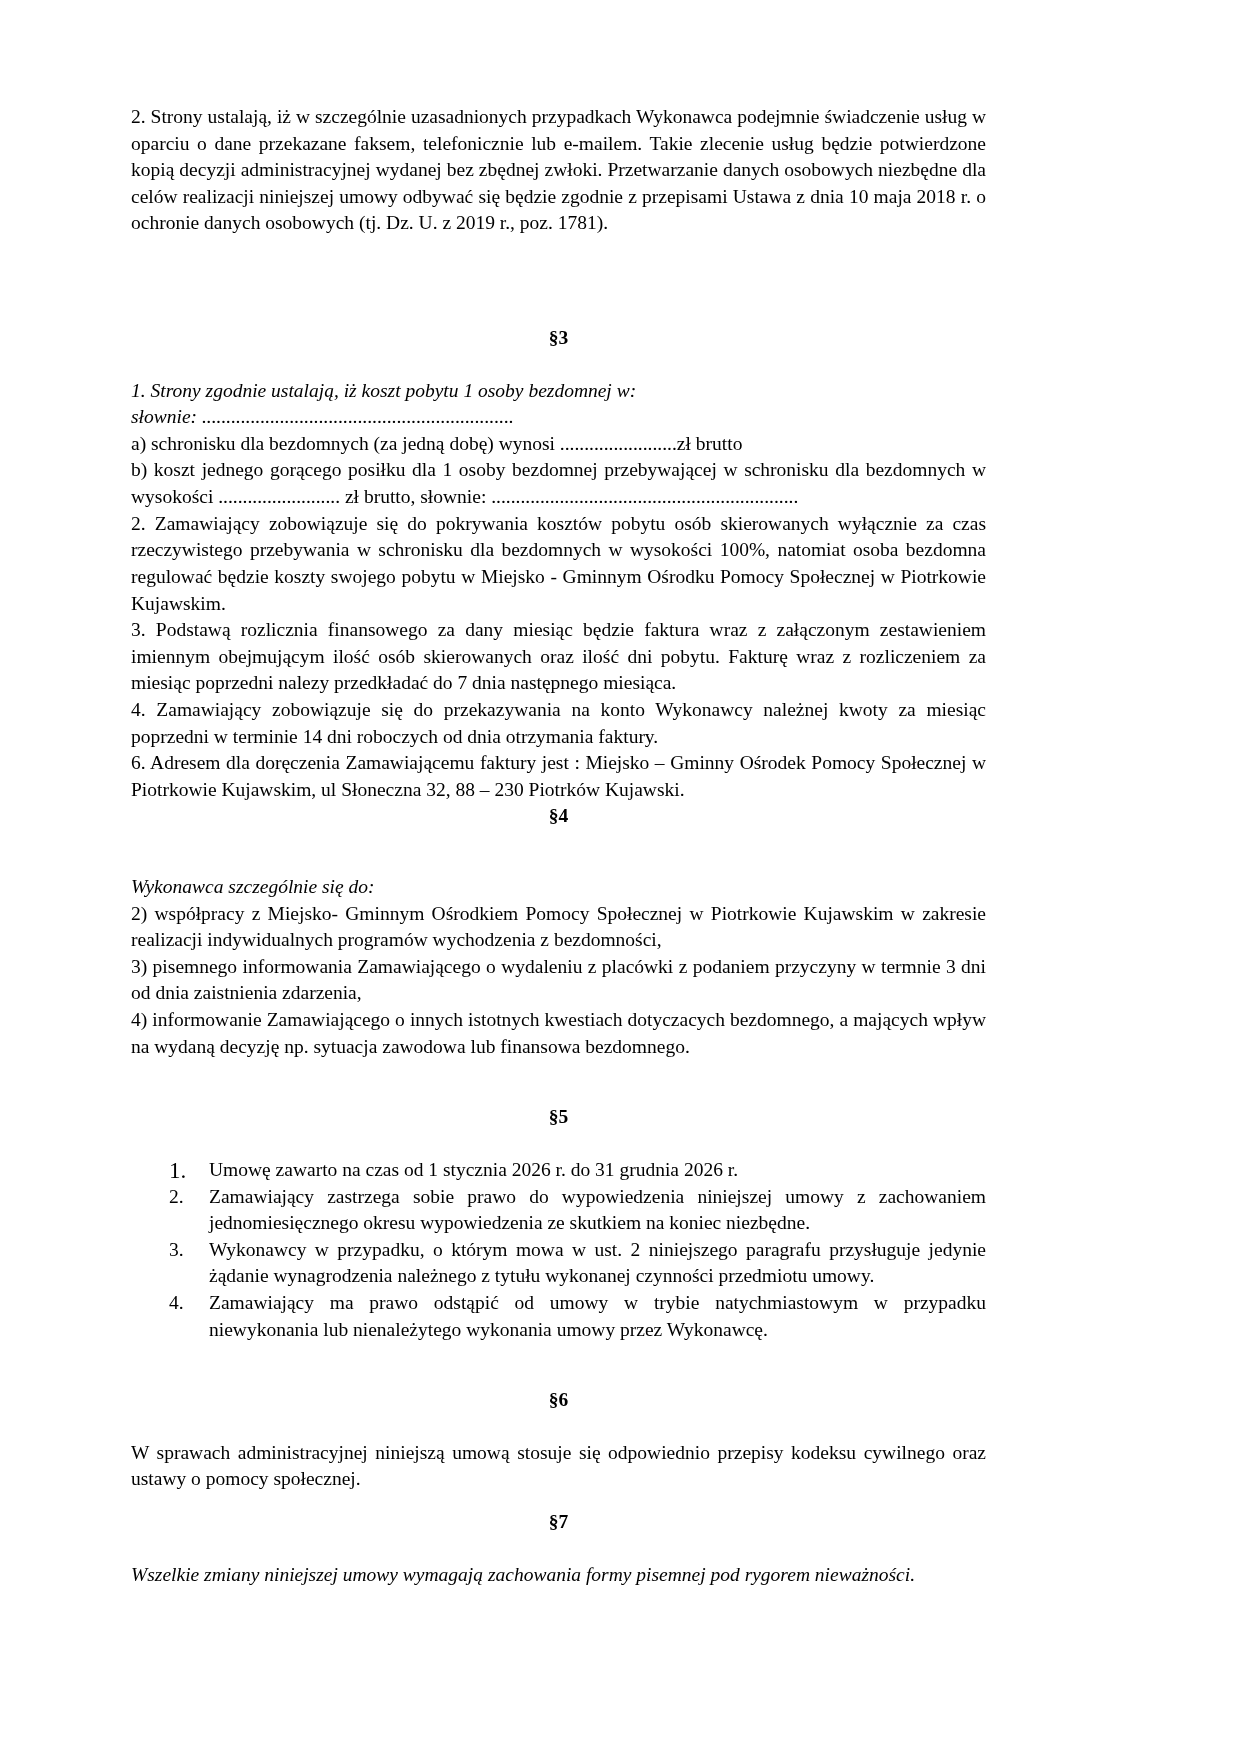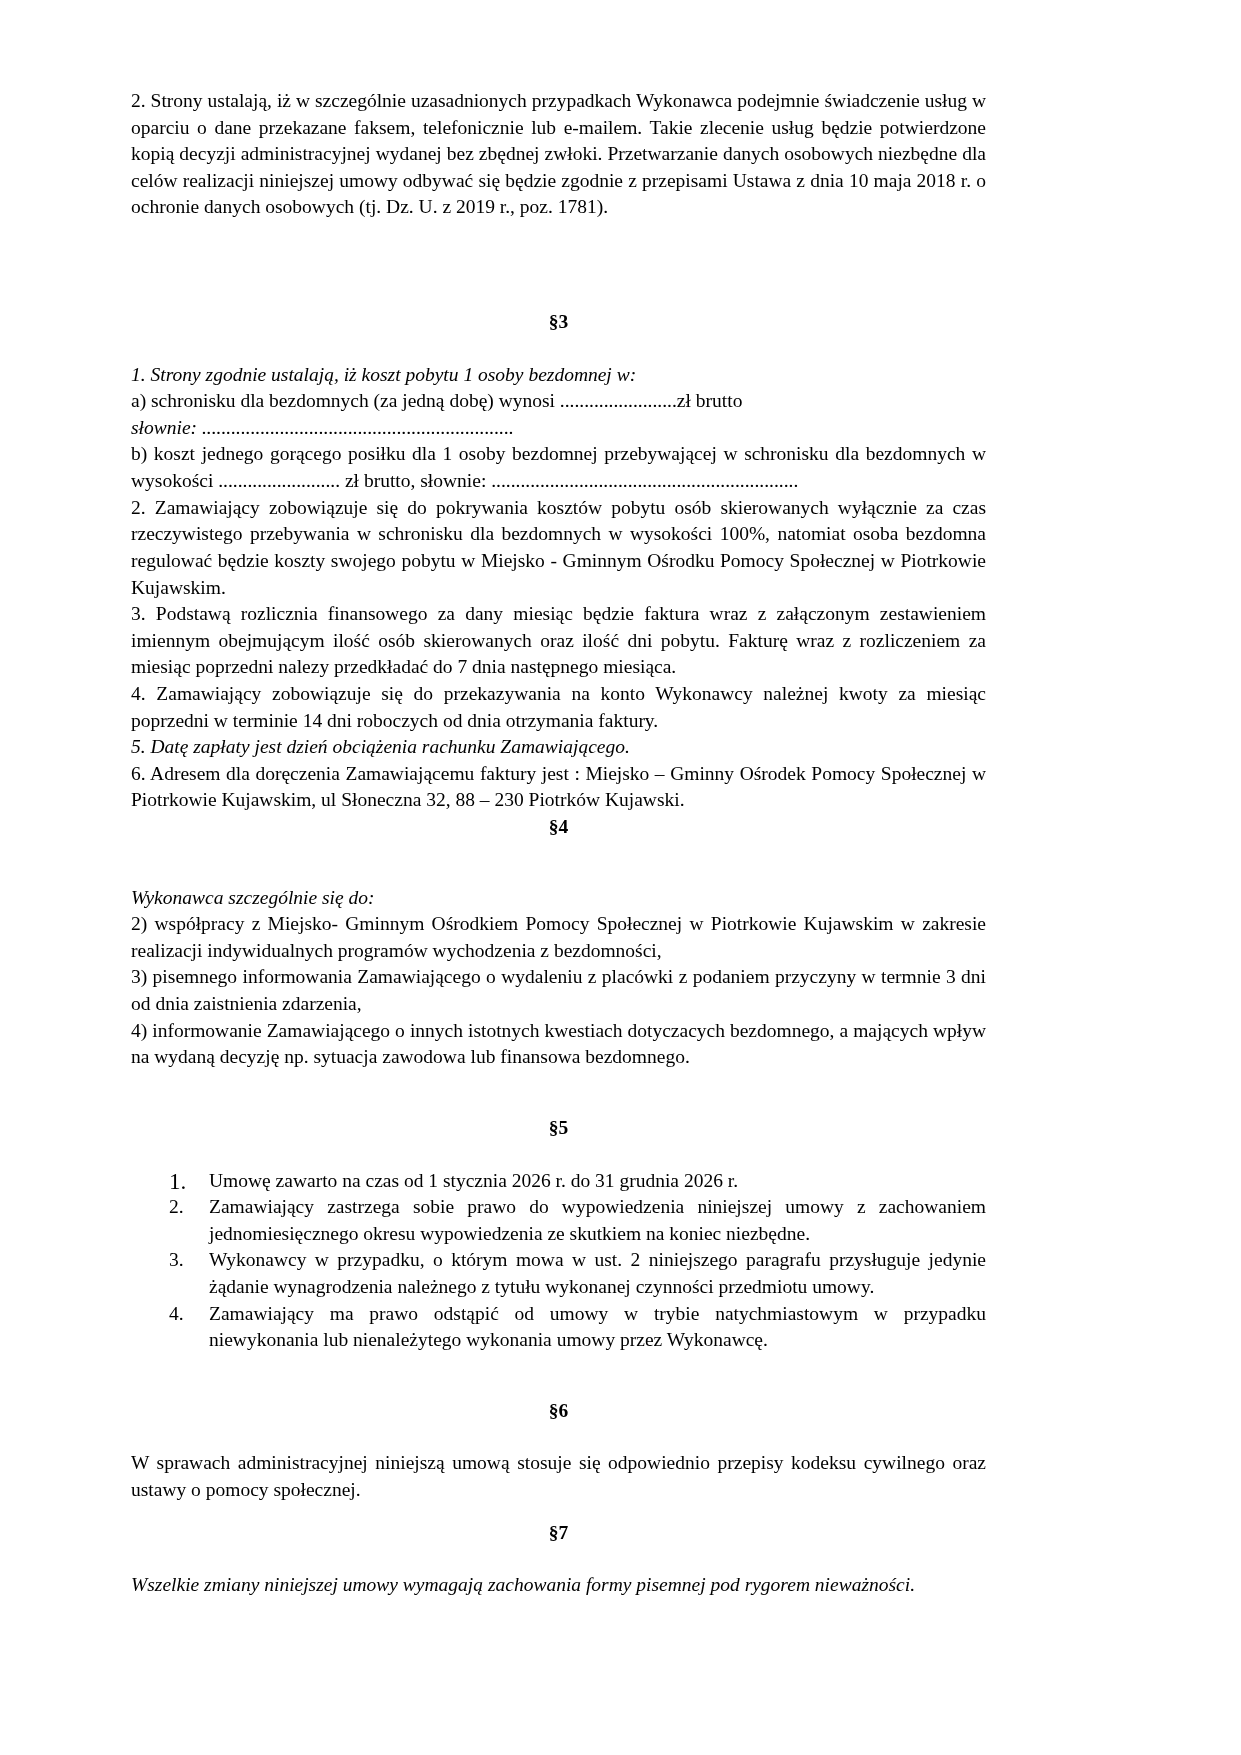--- a/index.html
+++ b/index.html
@@ -9,21 +9,21 @@
     background: #ffffff;
   }
   body {
     font-family: "Liberation Serif", "DejaVu Serif", serif;
     color: #000000;
   }
   .page {
     position: relative;
     width: 1241px;
     height: 1602px;
-    margin: 0 auto;
+    margin: 16px auto;
     background: #ffffff;
     box-sizing: border-box;
     overflow: hidden;
   }
   .content {
     position: absolute;
     left: 131px;
     top: 88px;
     width: 855px;
   }
@@ -93,27 +93,26 @@
 
     <div class="para">2. Strony ustalają, iż w szczególnie uzasadnionych przypadkach Wykonawca podejmnie świadczenie usług w oparciu o dane przekazane faksem, telefonicznie lub e-mailem. Takie zlecenie usług będzie potwierdzone kopią decyzji administracyjnej wydanej bez zbędnej zwłoki. Przetwarzanie danych osobowych niezbędne dla celów realizacji niniejszej umowy odbywać się będzie zgodnie  z przepisami Ustawa z dnia 10 maja 2018 r.  o ochronie danych osobowych (tj. Dz. U. z 2019 r., poz. 1781).</div>
 
     <div class="gap-xl"></div>
 
     <div class="section-heading">§3</div>
 
     <div class="gap-m"></div>
 
     <div class="para nojust">1. Strony zgodnie ustalają, iż koszt pobytu 1 osoby bezdomnej w:</div>
+    <div class="para nojust">słownie: ................................................................</div>
     <div class="para">a) schronisku dla bezdomnych (za jedną dobę) wynosi ........................zł brutto</div>
-    <div class="para nojust">słownie: ................................................................</div>
     <div class="para">b) koszt jednego gorącego posiłku dla 1 osoby bezdomnej przebywającej w schronisku dla bezdomnych w wysokości ......................... zł brutto, słownie: ...............................................................</div>
     <div class="para">2. Zamawiający zobowiązuje się do pokrywania kosztów pobytu osób skierowanych wyłącznie za czas rzeczywistego przebywania w schronisku dla bezdomnych w wysokości 100%, natomiat osoba bezdomna regulować będzie koszty swojego pobytu w Miejsko - Gminnym Ośrodku Pomocy Społecznej w Piotrkowie Kujawskim.</div>
     <div class="para">3. Podstawą rozlicznia finansowego za dany miesiąc będzie faktura wraz z załączonym zestawieniem imiennym obejmującym ilość osób skierowanych oraz ilość dni pobytu. Fakturę wraz z rozliczeniem za miesiąc poprzedni nalezy przedkładać do 7 dnia następnego miesiąca.</div>
     <div class="para">4. Zamawiający zobowiązuje się do przekazywania na konto Wykonawcy należnej kwoty za miesiąc poprzedni w terminie 14 dni roboczych od dnia otrzymania faktury.</div>
-    <div class="para nojust">5. Datę zapłaty jest dzień obciążenia rachunku Zamawiającego.</div>
     <div class="para">6. Adresem dla doręczenia Zamawiającemu faktury jest : Miejsko – Gminny Ośrodek Pomocy Społecznej w Piotrkowie Kujawskim, ul Słoneczna 32, 88 – 230 Piotrków Kujawski.</div>
 
     <div class="section-heading">§4</div>
 
     <div class="gap-l"></div>
 
     <div class="para nojust">Wykonawca szczególnie się do:</div>
     <div class="para">2) współpracy z Miejsko- Gminnym Ośrodkiem Pomocy Społecznej w Piotrkowie Kujawskim w zakresie realizacji indywidualnych programów wychodzenia z bezdomności,</div>
     <div class="para">3) pisemnego informowania Zamawiającego o wydaleniu z placówki z podaniem przyczyny w termnie 3 dni od dnia zaistnienia zdarzenia,</div>
     <div class="para">4) informowanie Zamawiającego o innych istotnych kwestiach dotyczacych bezdomnego, a mających wpływ na wydaną decyzję np. sytuacja zawodowa lub finansowa bezdomnego.</div>

